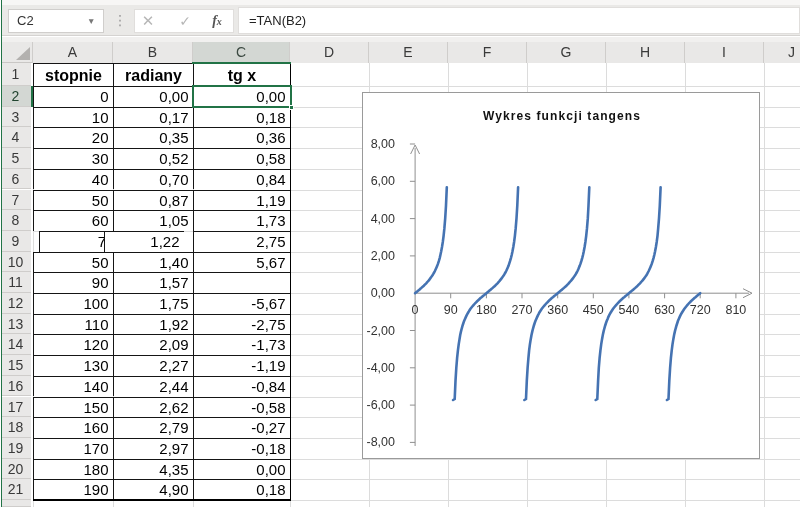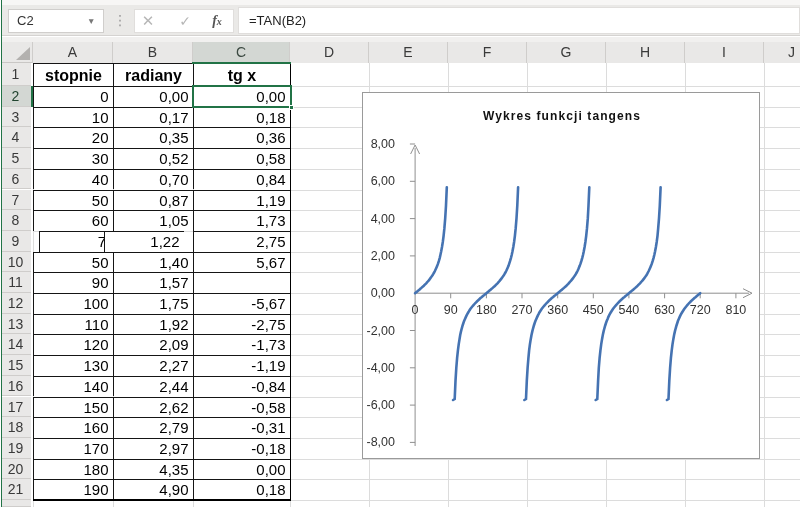--- a/index.html
+++ b/index.html
@@ -165,21 +165,21 @@
 <div class="cell num" style="left:113px;top:355.1px;width:80px;height:20.7px;line-height:20.7px">2,27</div>
 <div class="cell num" style="left:193px;top:355.1px;width:97px;height:20.7px;line-height:20.7px">-1,19</div>
 <div class="cell num" style="left:33px;top:375.8px;width:80px;height:20.7px;line-height:20.7px">140</div>
 <div class="cell num" style="left:113px;top:375.8px;width:80px;height:20.7px;line-height:20.7px">2,44</div>
 <div class="cell num" style="left:193px;top:375.8px;width:97px;height:31px;line-height:20.7px">-0,84</div>
 <div class="cell num" style="left:33px;top:396.5px;width:80px;height:20.7px;line-height:20.7px">150</div>
 <div class="cell num" style="left:113px;top:396.5px;width:80px;height:20.7px;line-height:20.7px">2,62</div>
 <div class="cell num" style="left:193px;top:396.5px;width:97px;height:20.7px;line-height:20.7px">-0,58</div>
 <div class="cell num" style="left:33px;top:417.2px;width:80px;height:20.7px;line-height:20.7px">160</div>
 <div class="cell num" style="left:113px;top:417.2px;width:80px;height:20.7px;line-height:20.7px">2,79</div>
-<div class="cell num" style="left:193px;top:417.2px;width:97px;height:20.7px;line-height:20.7px">-0,31</div>
+<div class="cell num" style="left:193px;top:417.2px;width:97px;height:20.7px;line-height:20.7px">-0,27</div>
 <div class="cell num" style="left:33px;top:437.9px;width:80px;height:20.7px;line-height:20.7px">170</div>
 <div class="cell num" style="left:113px;top:437.9px;width:80px;height:20.7px;line-height:20.7px">2,97</div>
 <div class="cell num" style="left:193px;top:437.9px;width:97px;height:20.7px;line-height:20.7px">-0,18</div>
 <div class="cell num" style="left:33px;top:458.6px;width:80px;height:20.7px;line-height:20.7px">180</div>
 <div class="cell num" style="left:113px;top:458.6px;width:80px;height:20.7px;line-height:20.7px">4,35</div>
 <div class="cell num" style="left:193px;top:458.6px;width:97px;height:20.7px;line-height:20.7px">0,00</div>
 <div class="cell num" style="left:33px;top:479.3px;width:80px;height:20.7px;line-height:20.7px">190</div>
 <div class="cell num" style="left:113px;top:479.3px;width:80px;height:20.7px;line-height:20.7px">4,90</div>
 <div class="cell num" style="left:193px;top:479.3px;width:97px;height:20.7px;line-height:20.7px">0,18</div>
 <div class="tbl-right"></div>

